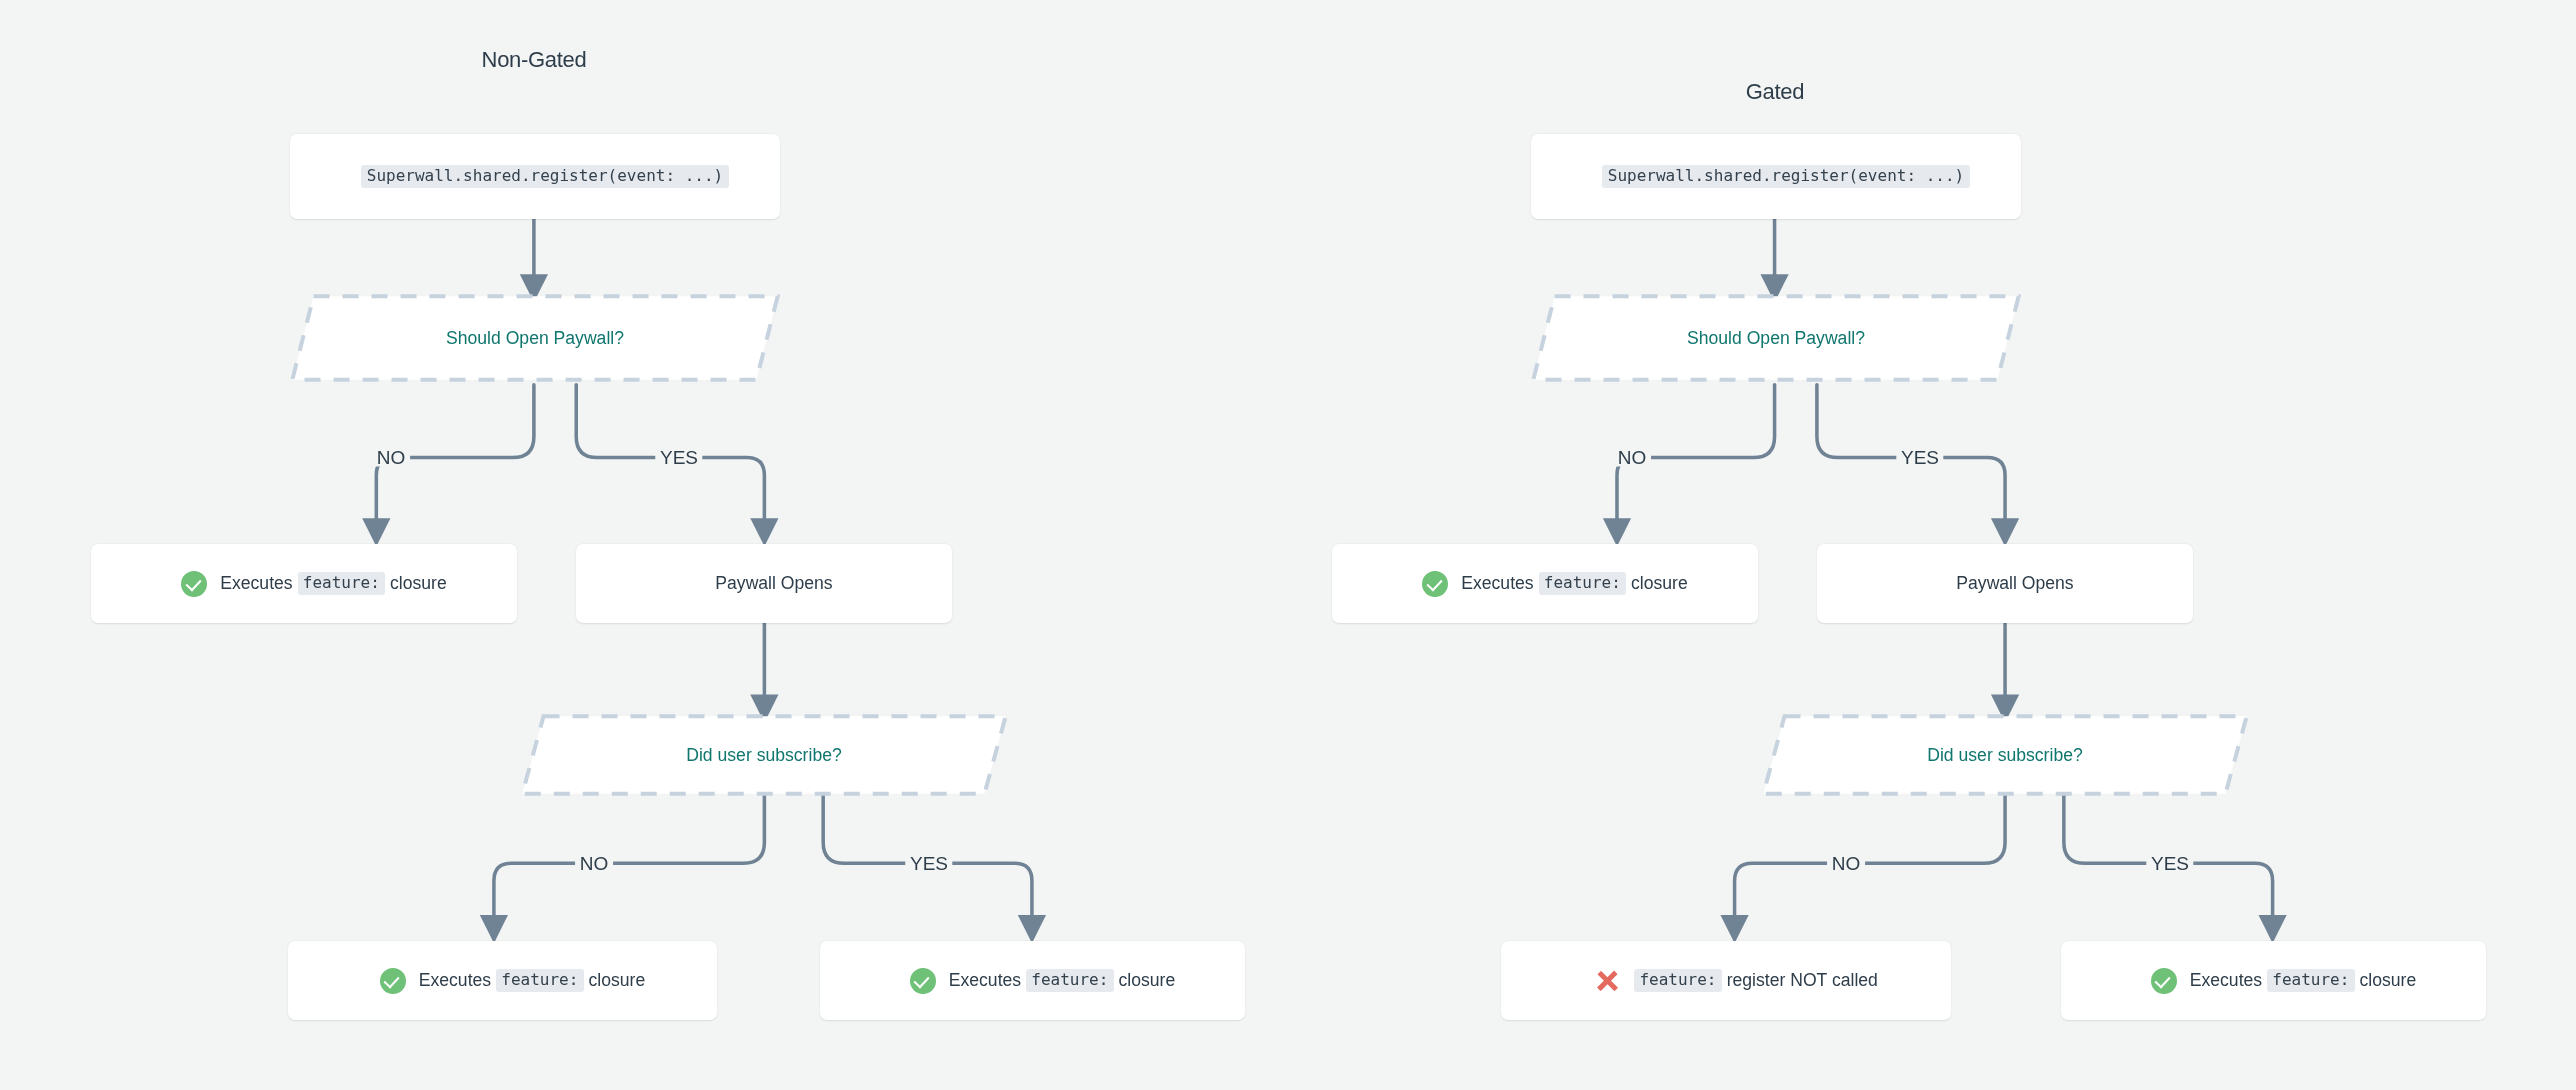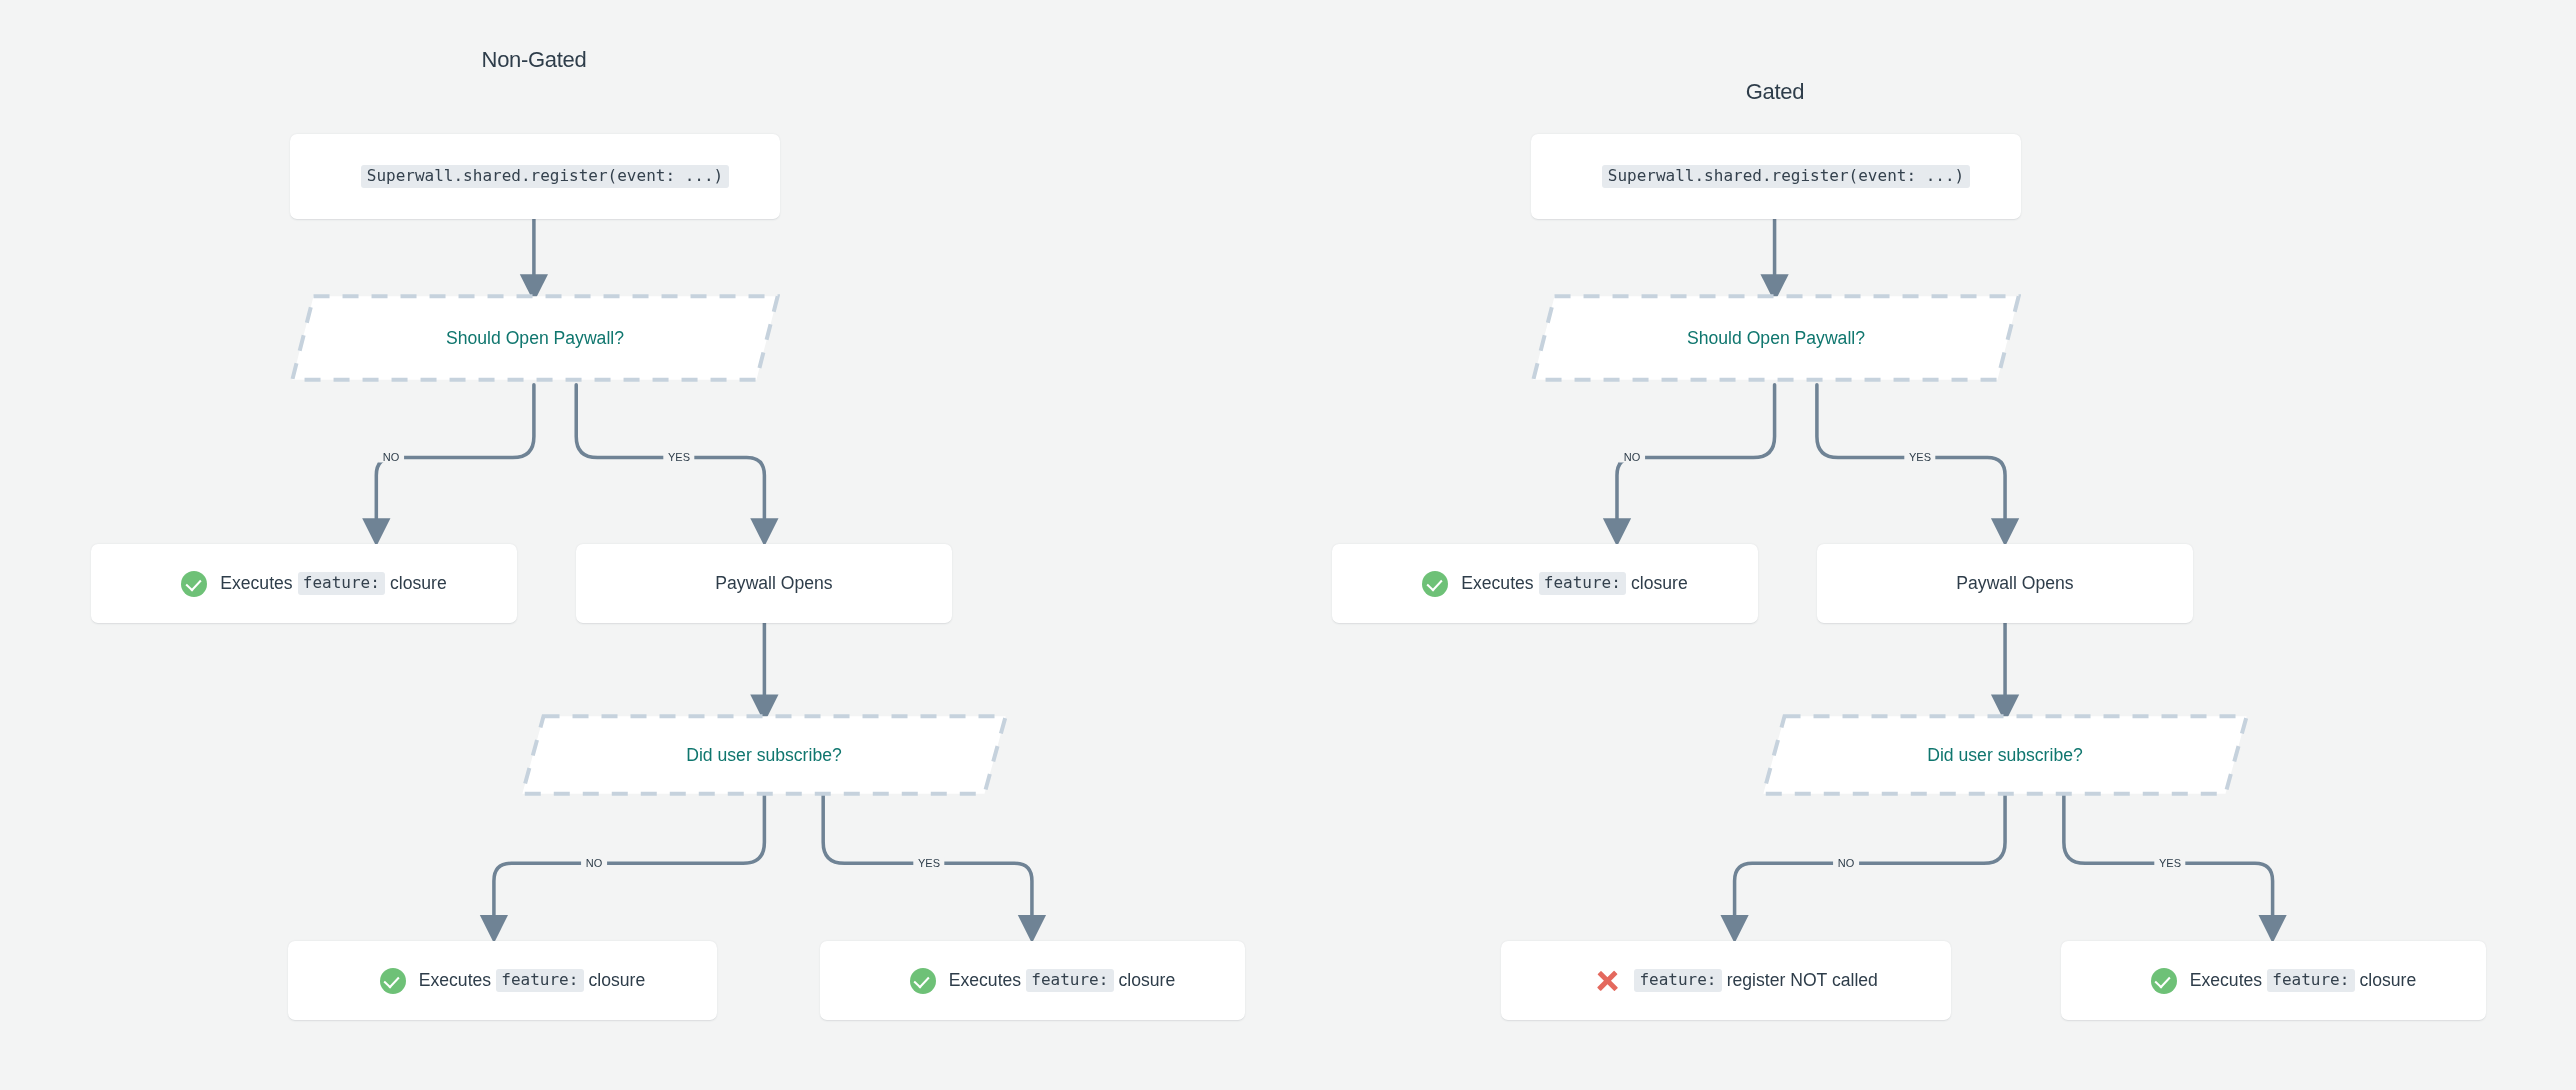--- a/index.html
+++ b/index.html
@@ -127,21 +127,21 @@
     background: #e4695e;
     border-radius: 0.6px;
     margin-left: -2.6px;
   }
   .x-mark::before { transform: rotate(45deg); }
   .x-mark::after  { transform: rotate(-45deg); }
 
   
   .edge-label {
     position: absolute;
-    font-size: 11px;
+    font-size: 19px;
     color: #2e3d4a;
     background: #f3f4f4;
     padding: 0 4.7px;
     transform: translate(-50%, -50%);
     white-space: nowrap;
     line-height: 1;
   }
 </style>
 </head>
 <body>

